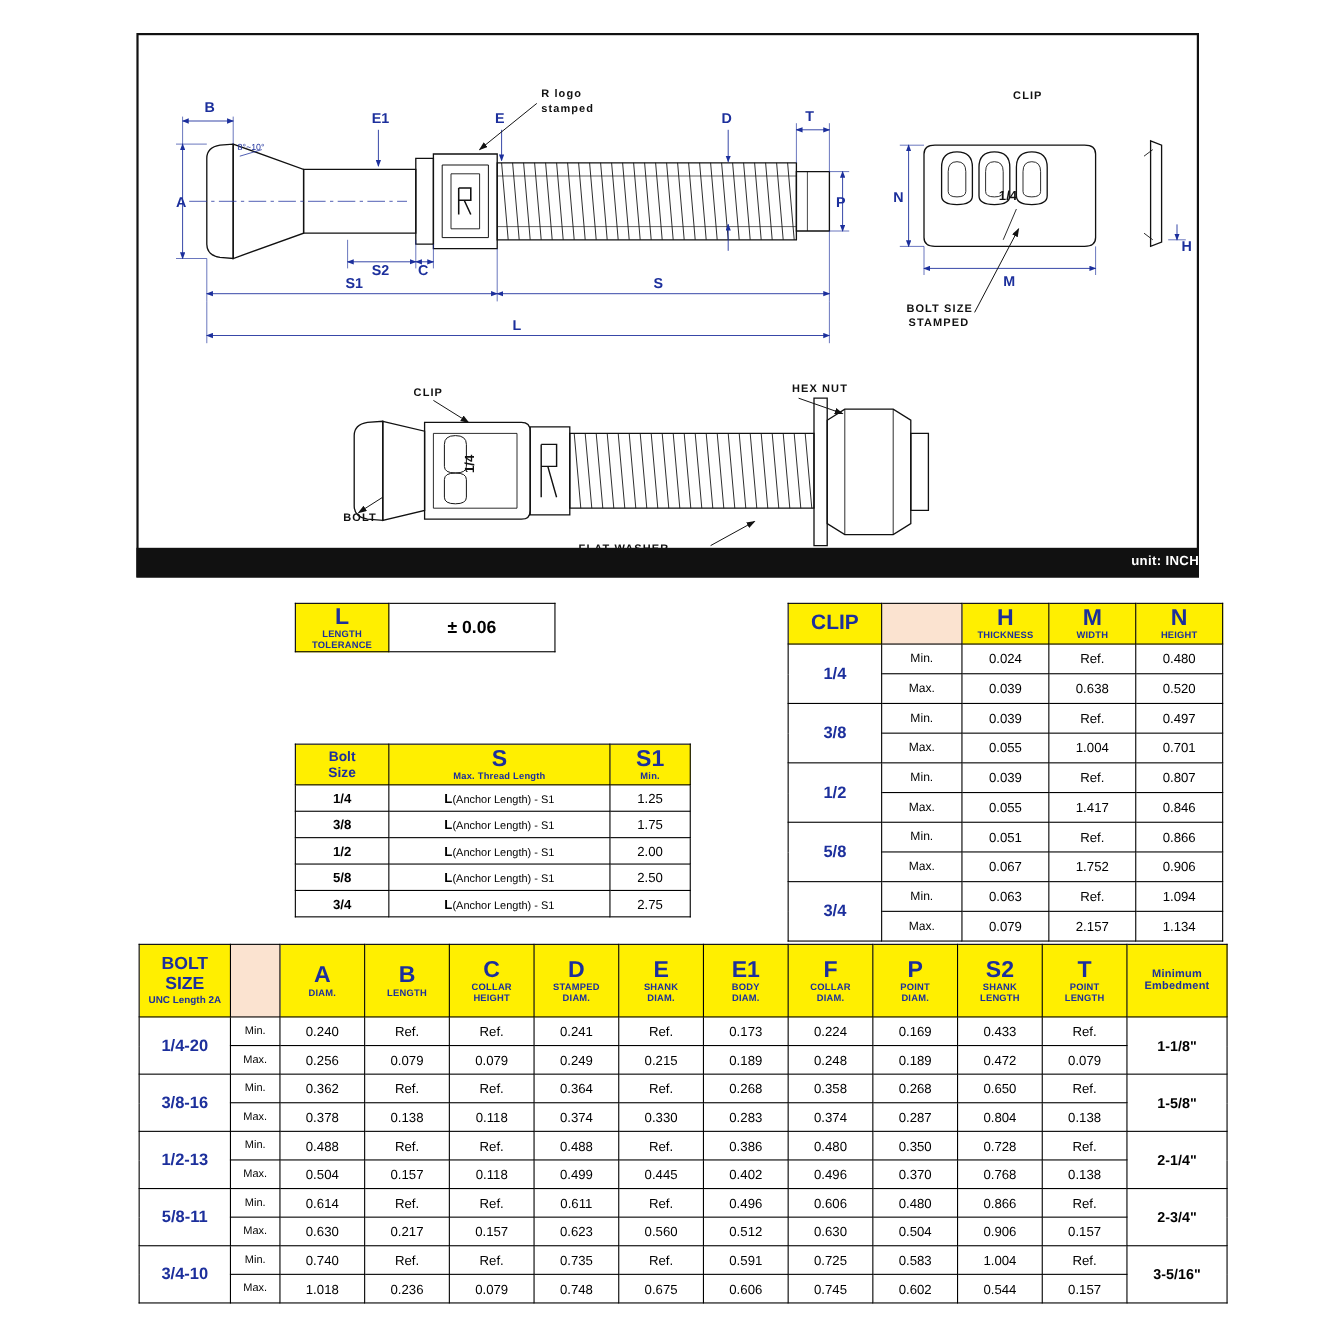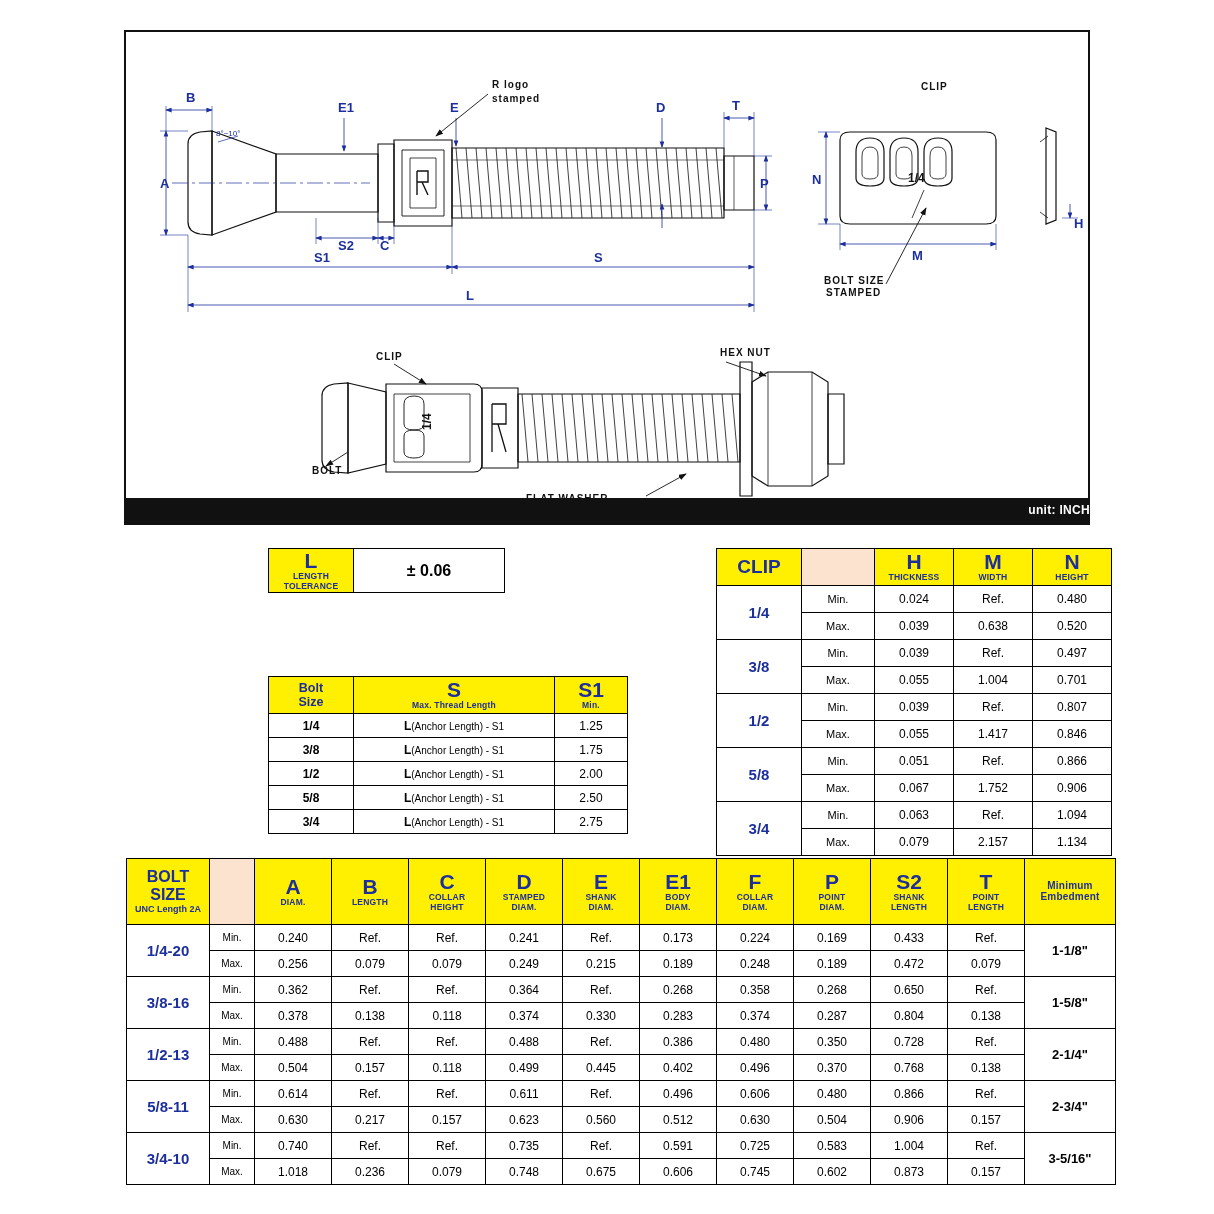--- a/index.html
+++ b/index.html
@@ -607,19 +607,19 @@
     <tr>
       <td class="c-mm">Max.</td>
       <td class="c-v">1.018</td>
       <td class="c-v">0.236</td>
       <td class="c-v">0.079</td>
       <td class="c-v">0.748</td>
       <td class="c-v">0.675</td>
       <td class="c-v">0.606</td>
       <td class="c-v">0.745</td>
       <td class="c-v">0.602</td>
-      <td class="c-v">0.873</td>
+      <td class="c-v">0.544</td>
       <td class="c-v">0.157</td>
     </tr>
   </tbody>
     </table>
 
 </div>
 
 </body></html>

